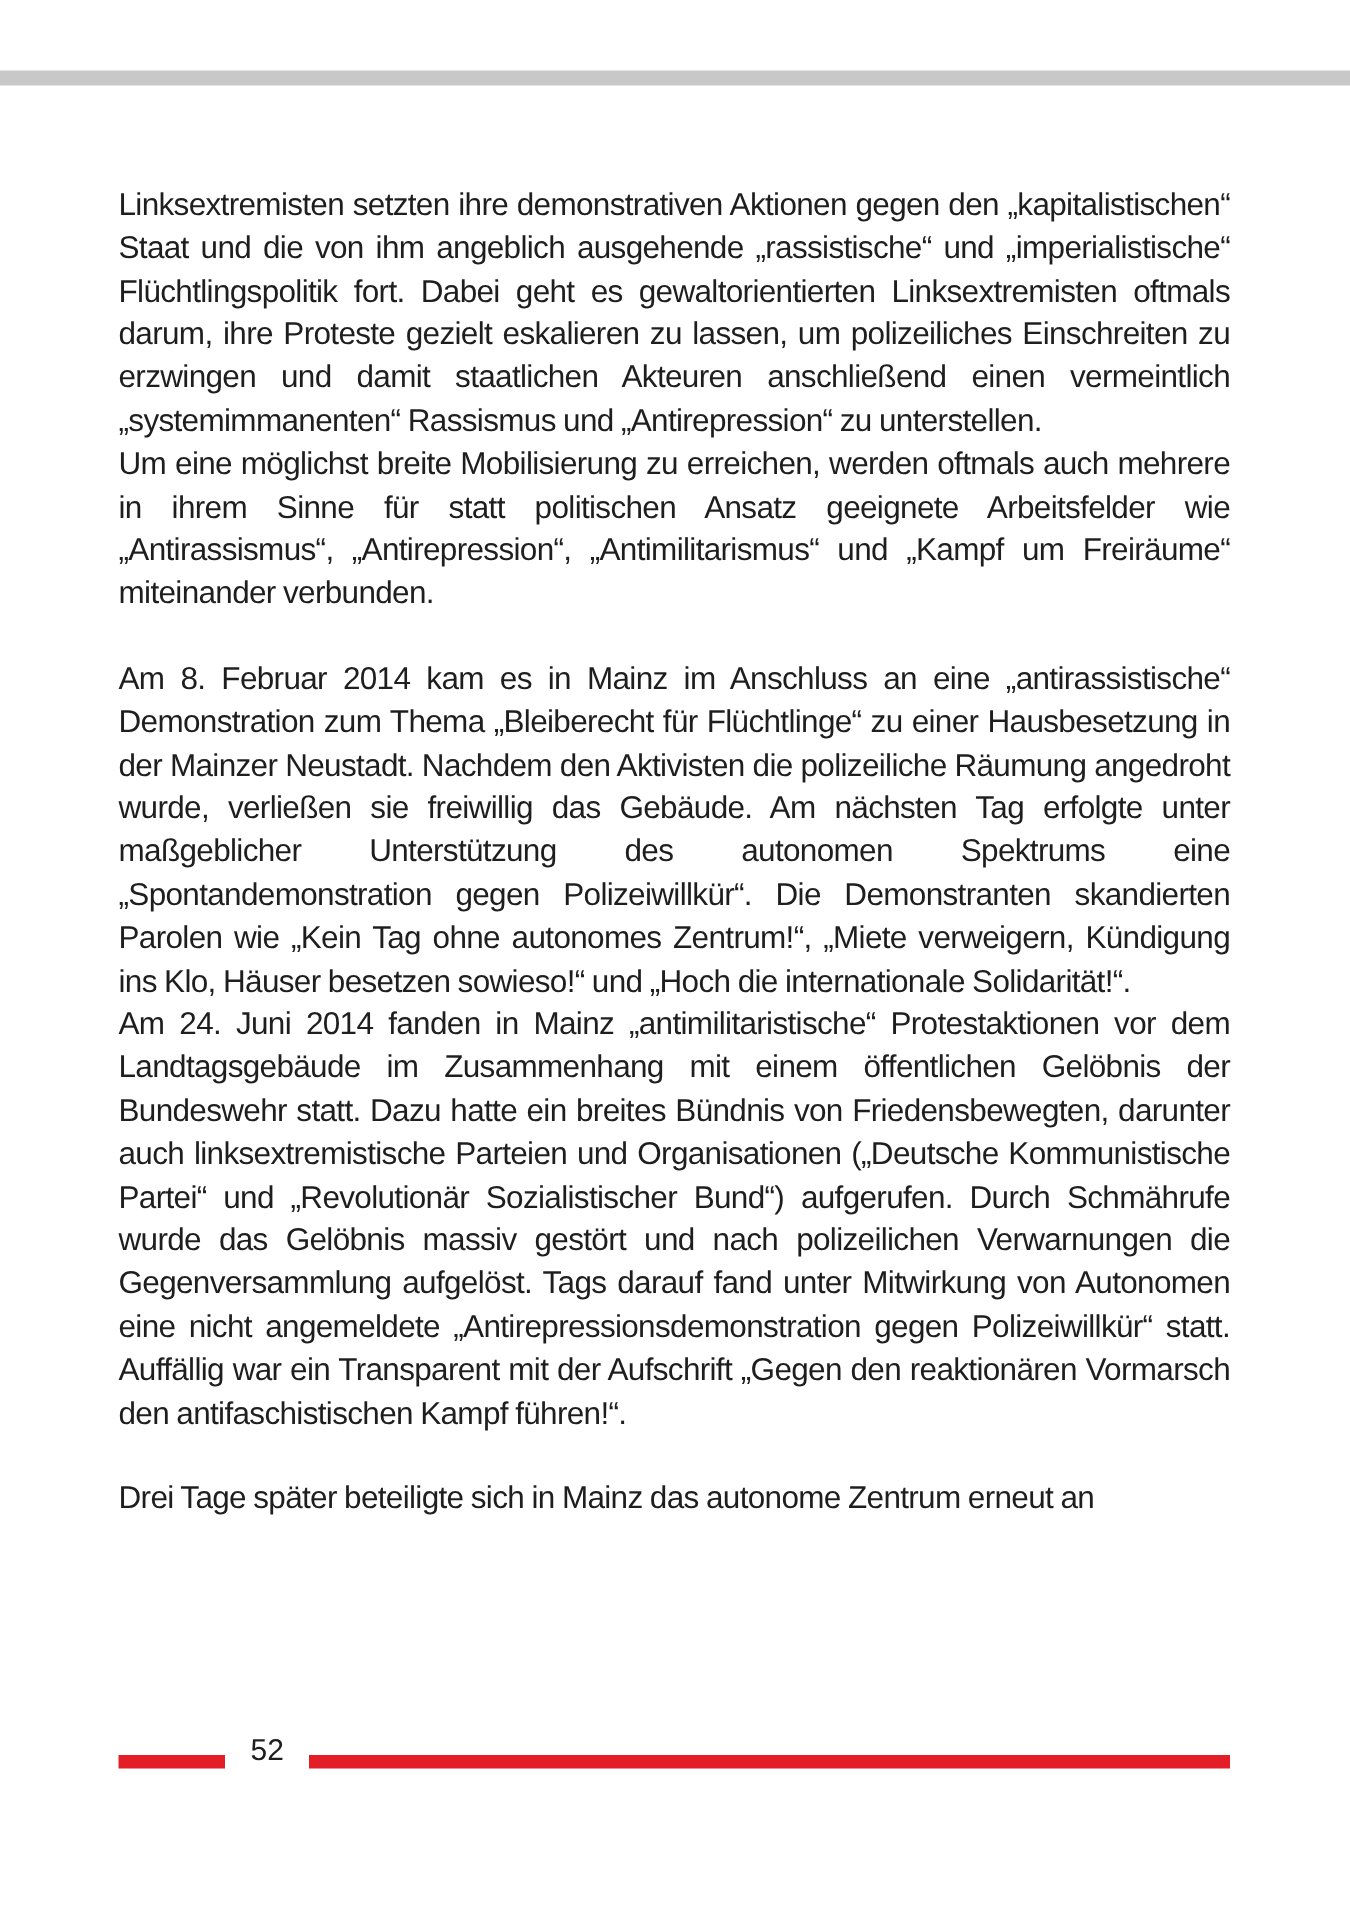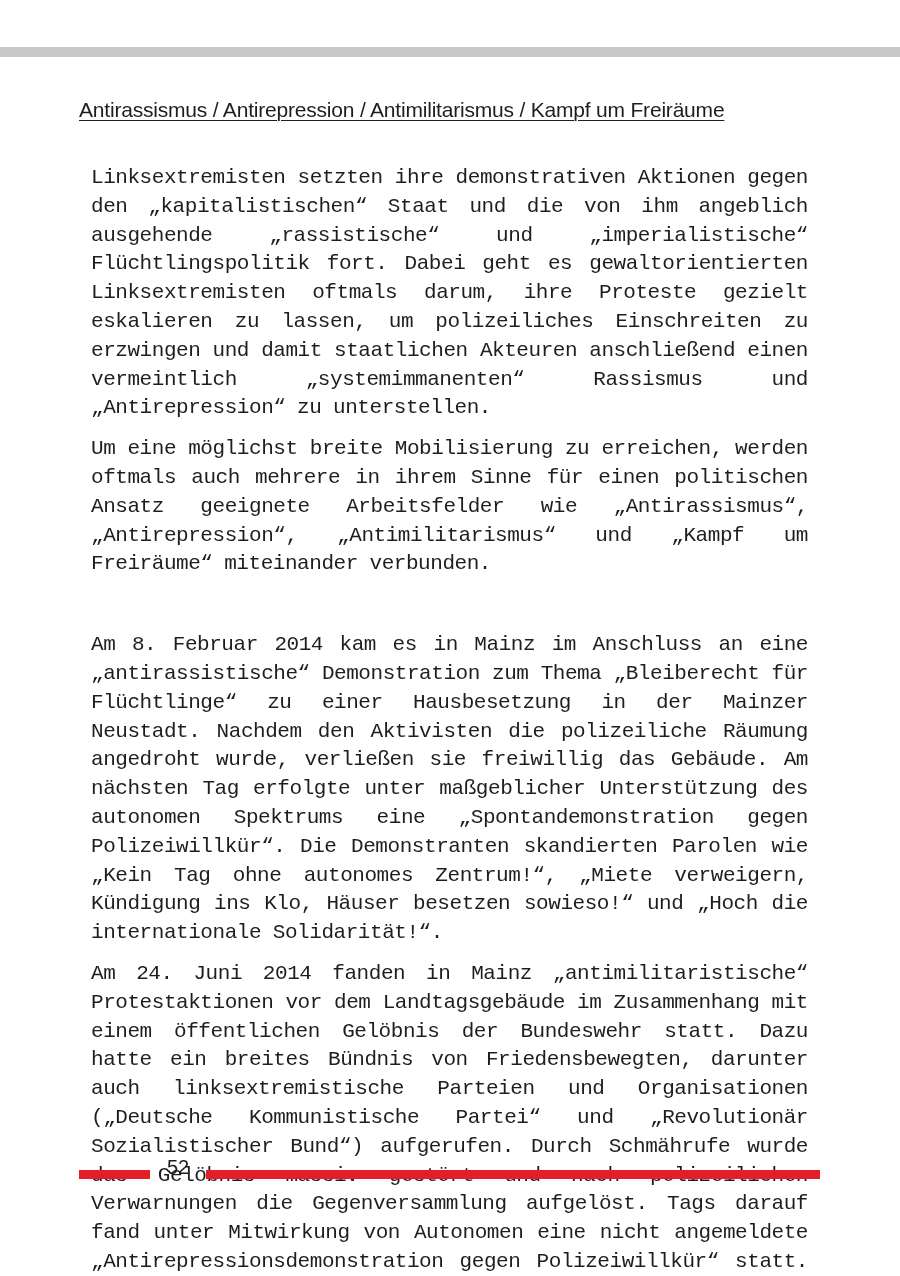--- a/index.html
+++ b/index.html
@@ -7,39 +7,38 @@
       width: 900px; height: 1276px; background: #ffffff; position: relative; overflow: hidden;
       font-family: "Liberation Sans", "DejaVu Sans", sans-serif; color: #1e1e1e;
     }
     .top-rule { position: absolute; left: 0; top: 47px; width: 900px; height: 10px; background: #c8c8c8; }
     .content { position: absolute; left: 79px; top: 95px; width: 741px; }
     .heading {
       font-size: 21px; text-decoration: underline; text-underline-offset: 3px; text-decoration-thickness: 1px;
       letter-spacing: -0.2px; margin: 0; line-height: 29px; white-space: nowrap;
     }
     .para {
-      font-size: 21px; line-height: 28.8px; text-align: justify; margin: 12px; letter-spacing: -0.45px;
-      word-spacing: -0.5px; hyphens: manual; font-family: Liberation Mono, monospace;
+      font-size: 21px; line-height: 28.8px; text-align: justify; margin: 0; letter-spacing: -0.45px;
+      word-spacing: -0.5px; hyphens: manual;
     }
     .gap { height: 28px; }
     .footer { position: absolute; top: 1170px; left: 79px; width: 741px; height: 10px; }
     .bar-left { position: absolute; left: 0; top: 0; width: 71px; height: 9px; background: #e41e26; }
     .page-num { position: absolute; left: 88px; top: -14px; font-size: 20px; color: #1e1e1e; }
     .bar-right { position: absolute; left: 127px; top: 0; width: 614px; height: 9px; background: #e41e26; }
   </style>
 </head>
 <body>
 
 <div class="top-rule"></div>
 
 <div class="content">
-  <p class="heading">Antirassismus / Antirepression / Antimilitarismus / Kampf um Freiräume</p>
   <div class="gap"></div>
   <p class="para">Linksextremisten setzten ihre demonstrativen Aktionen gegen den „kapita­listischen“ Staat und die von ihm angeblich ausgehende „rassistische“ und „imperialistische“ Flüchtlingspolitik fort. Dabei geht es gewaltorientierten Linksextremisten oftmals darum, ihre Proteste gezielt eskalieren zu lassen, um polizeiliches Einschreiten zu erzwingen und damit staatlichen Akteuren anschließend einen vermeintlich „systemimmanenten“ Rassismus und „Antirepression“ zu unterstellen.</p>
-  <p class="para">Um eine möglichst breite Mobilisierung zu erreichen, werden oftmals auch mehrere in ihrem Sinne für einen politischen Ansatz geeignete Arbeitsfelder wie „Antirassismus“, „Antirepression“, „Antimilitarismus“ und „Kampf um Freiräume“ miteinander verbunden.</p>
+  <p class="para">Um eine möglichst breite Mobilisierung zu erreichen, werden oftmals auch mehrere in ihrem Sinne für statt politischen Ansatz geeignete Arbeitsfelder wie „Antirassismus“, „Antirepression“, „Antimilitarismus“ und „Kampf um Freiräume“ miteinander verbunden.</p>
   <div class="gap"></div>
   <p class="para">Am 8. Februar 2014 kam es in Mainz im Anschluss an eine „antirassistische“ Demonstration zum Thema „Bleiberecht für Flüchtlinge“ zu einer Hausbe­setzung in der Mainzer Neustadt. Nachdem den Aktivisten die polizeiliche Räumung angedroht wurde, verließen sie freiwillig das Gebäude. Am nächsten Tag erfolgte unter maßgeblicher Unterstützung des autonomen Spektrums eine „Spontandemonstration gegen Polizeiwillkür“. Die Demonstranten skan­dierten Parolen wie „Kein Tag ohne autonomes Zentrum!“, „Miete verweigern, Kündigung ins Klo, Häuser besetzen sowieso!“ und „Hoch die internationale Solidarität!“.</p>
   <p class="para">Am 24. Juni 2014 fanden in Mainz „antimilitaristische“ Protestaktionen vor dem Landtagsgebäude im Zusammenhang mit einem öffentlichen Gelöbnis der Bundeswehr statt. Dazu hatte ein breites Bündnis von Friedensbewegten, darunter auch linksextremistische Parteien und Organisationen („Deutsche Kommunistische Partei“ und „Revolutionär Sozialistischer Bund“) aufge­rufen. Durch Schmährufe wurde das Gelöbnis massiv gestört und nach polizeilichen Verwarnungen die Gegenversammlung aufgelöst. Tags darauf fand unter Mitwirkung von Autonomen eine nicht angemeldete „Antirepressionsdemonstration gegen Polizeiwillkür“ statt. Auffällig war ein Transparent mit der Aufschrift „Gegen den reaktionären Vormarsch den antifa­schistischen Kampf führen!“.</p>
   <div class="gap"></div>
   <p class="para">Drei Tage später beteiligte sich in Mainz das autonome Zentrum erneut an</p>
 </div>
 
 <div class="footer">
   <div class="bar-left"></div>
   <span class="page-num">52</span>

